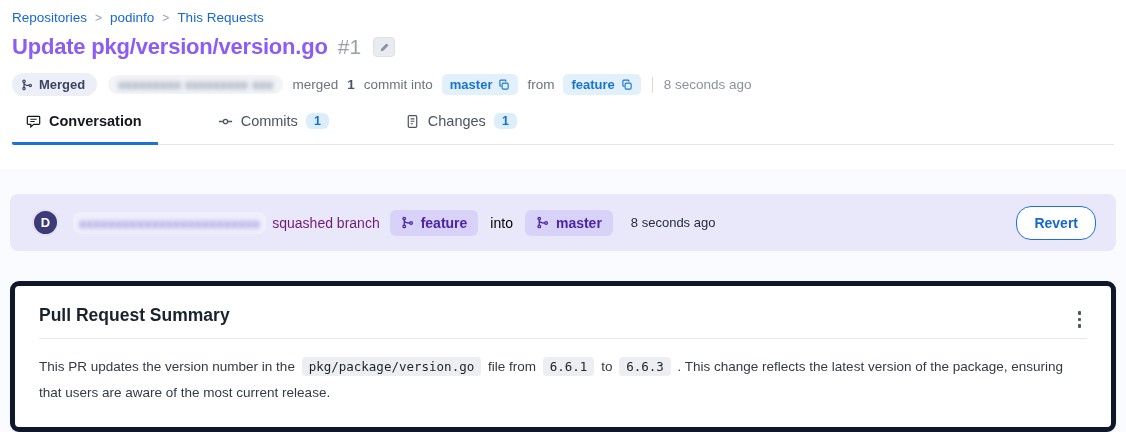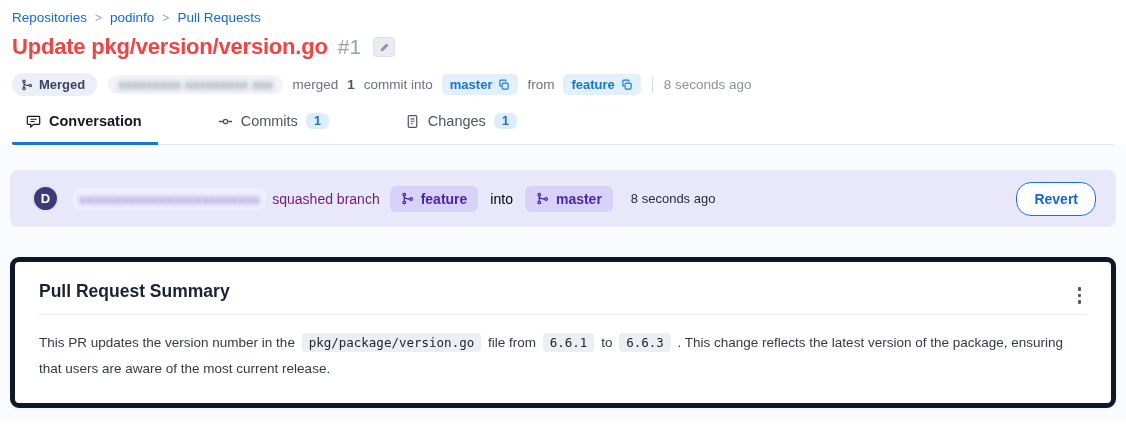--- a/index.html
+++ b/index.html
@@ -3,30 +3,30 @@
 <meta charset="utf-8">
 <style>
   * { margin: 0; padding: 0; box-sizing: border-box; }
   html, body { width: 1126px; height: 432px; }
   body {
     font-family: "Liberation Sans", "DejaVu Sans", sans-serif;
     background: #ffffff;
     color: #1f2430;
     overflow: hidden;
   }
-  .page { width: 1126px; height: 422px; display: flex; flex-direction: column; }
+  .page { width: 1126px; height: 422px; display: flex; flex-direction: column; gap: 24px; }
 
   
   .top { padding: 10px 12px 0 12px; background: #ffffff; }
   .breadcrumb { display: flex; align-items: center; gap: 8px; font-size: 13.5px; font-weight: 500; }
   .breadcrumb a { color: #1767d2; text-decoration: none; cursor: pointer; }
   .crumb-sep { color: #9aa3af; font-size: 12px; }
 
   .title-row { display: flex; align-items: center; gap: 10px; margin-top: 9px; }
-  .pr-title { font-size: 22px; font-weight: 700; color: #ef4444; letter-spacing: -0.2px; }
+  .pr-title { font-size: 22px; font-weight: 700; color: #8b5cf6; letter-spacing: -0.2px; }
   .pr-number { font-size: 21px; color: #9aa1ac; font-weight: 400; }
   .edit-btn {
     width: 22px; height: 20px; border-radius: 4px; background: #e9ebf1; border: 1px solid #dde0e8;
     display: flex; align-items: center; justify-content: center; cursor: pointer; margin-left: 2px;
   }
   .edit-btn svg { width: 11px; height: 11px; }
 
   .meta-row { display: flex; align-items: center; gap: 9px; margin-top: 13px; font-size: 13.5px; color: #6b7280; }
   .merged-badge {
     display: inline-flex; align-items: center; gap: 6px; background: #edeff8; color: #3c4363;
@@ -111,21 +111,21 @@
 <body>
 
 <div class="page">
 
   <div class="top">
     <div class="breadcrumb">
       <a>Repositories</a>
       <span class="crumb-sep">&gt;</span>
       <a>podinfo</a>
       <span class="crumb-sep">&gt;</span>
-      <a>Pull Requests</a>
+      <a>This Requests</a>
     </div>
 
     <div class="title-row">
       <span class="pr-title">Update pkg/version/version.go</span>
       <span class="pr-number">#1</span>
       <span class="edit-btn">
         <svg viewBox="0 0 16 16">
             <path d="M10.8 2.2l3 3-7.6 7.6-3.7.7.7-3.7z" fill="#8a93a3"></path>
           </svg>
       </span>

